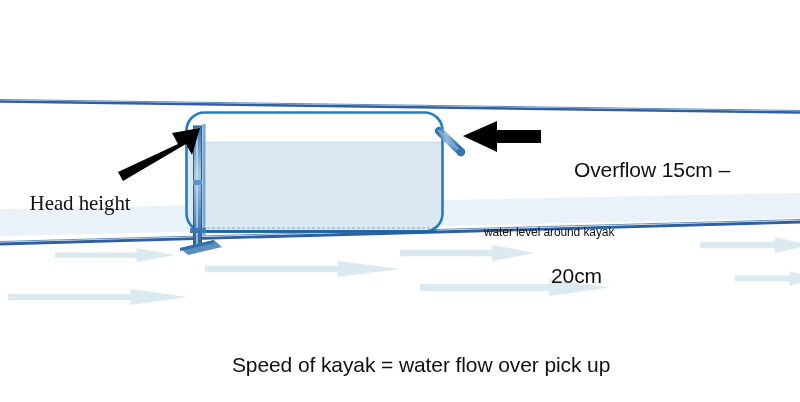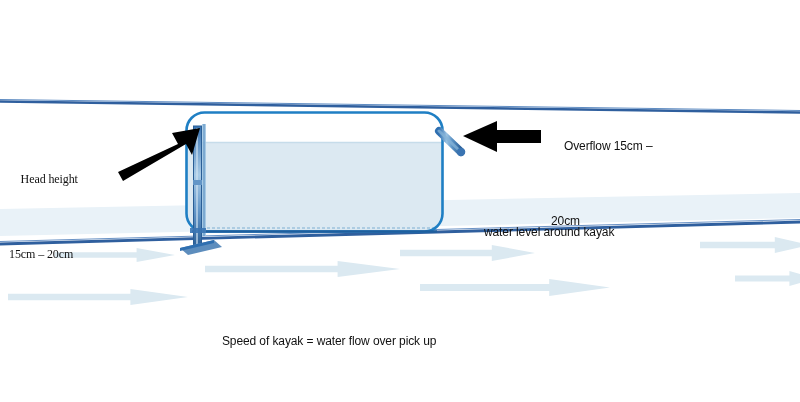--- a/index.html
+++ b/index.html
@@ -22,21 +22,21 @@
     position: absolute;
     left: 0;
     top: 0;
     width: 800px;
     height: 402px;
   }
   .lbl {
     position: absolute;
     color: #111111;
     font-family: "Liberation Sans", sans-serif;
-    font-size: 12px;
+    font-size: 21px;
     line-height: 1.75;
     white-space: pre;
     letter-spacing: -0.1px;
   }
   #label-head-height { left: 9px;  top: 148px; font-family: Liberation Serif, serif; }
   #label-overflow    { left: 551px; top: 115px; }
   #label-water-level { left: 471px; top: 201px; font-size: 12px; }
   #label-speed       { left: 209px; top: 310px; }
   .lbl .line2 { display: block; margin-top: 33px; }
 </style>
@@ -146,21 +146,20 @@
     </g>
 
     <g fill="#000000">
       <polygon points="463,136 497,121 497,130 541,130 541,143 497,143 497,152"></polygon>
     </g>
 
   </svg>
 
   <div class="lbl" id="label-head-height">
     <span>Head height</span>
-    <span class="line2">15cm – 20cm</span>
   </div>
 
   <div class="lbl" id="label-overflow">
     <span>Overflow 15cm –</span>
     <span class="line2">20cm</span>
   </div>
 
   <div class="lbl" id="label-water-level">
     <span>water level around kayak</span>
   </div>

